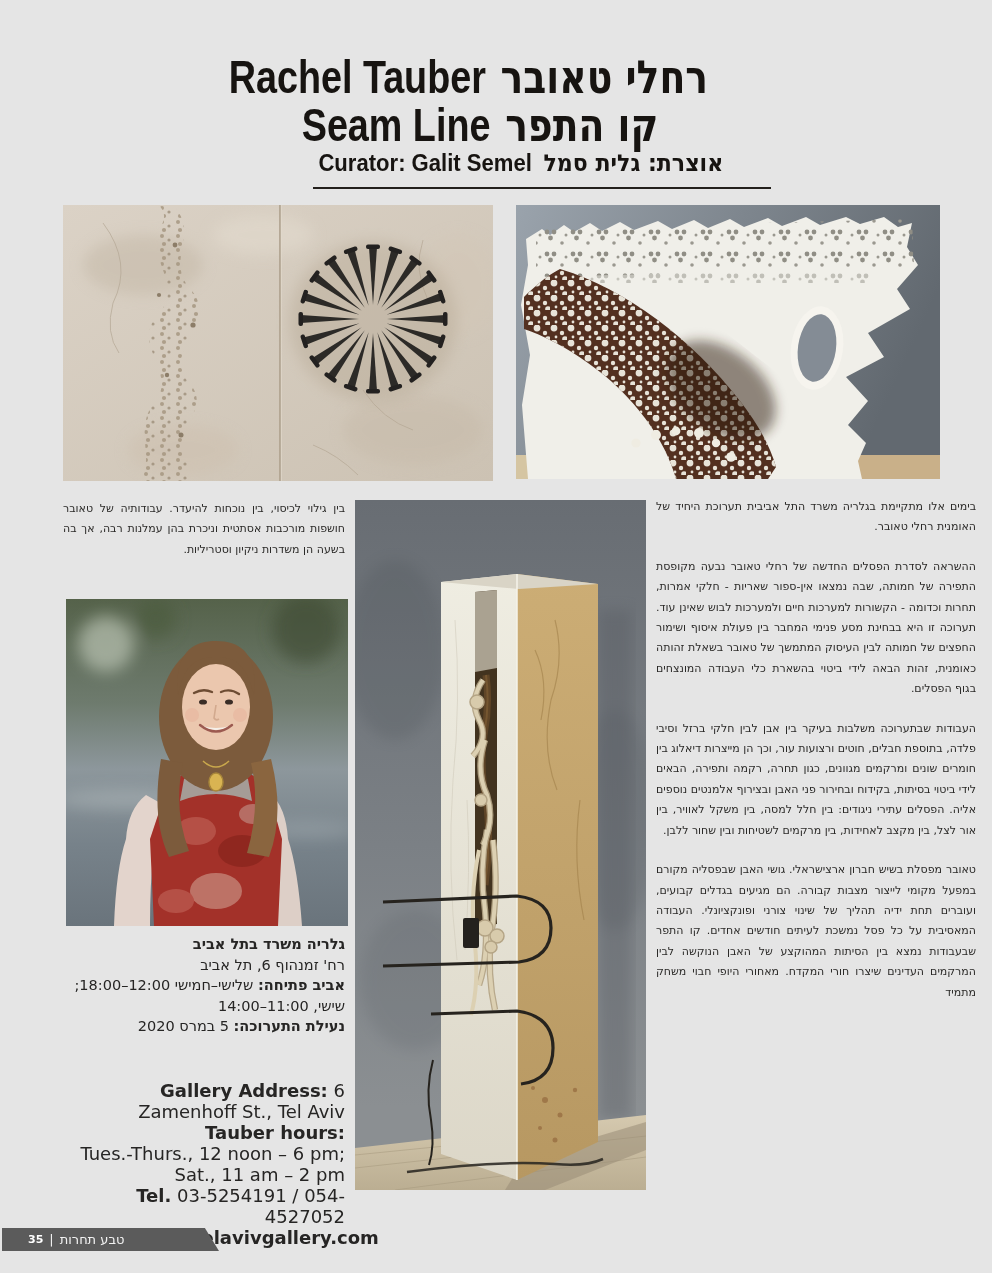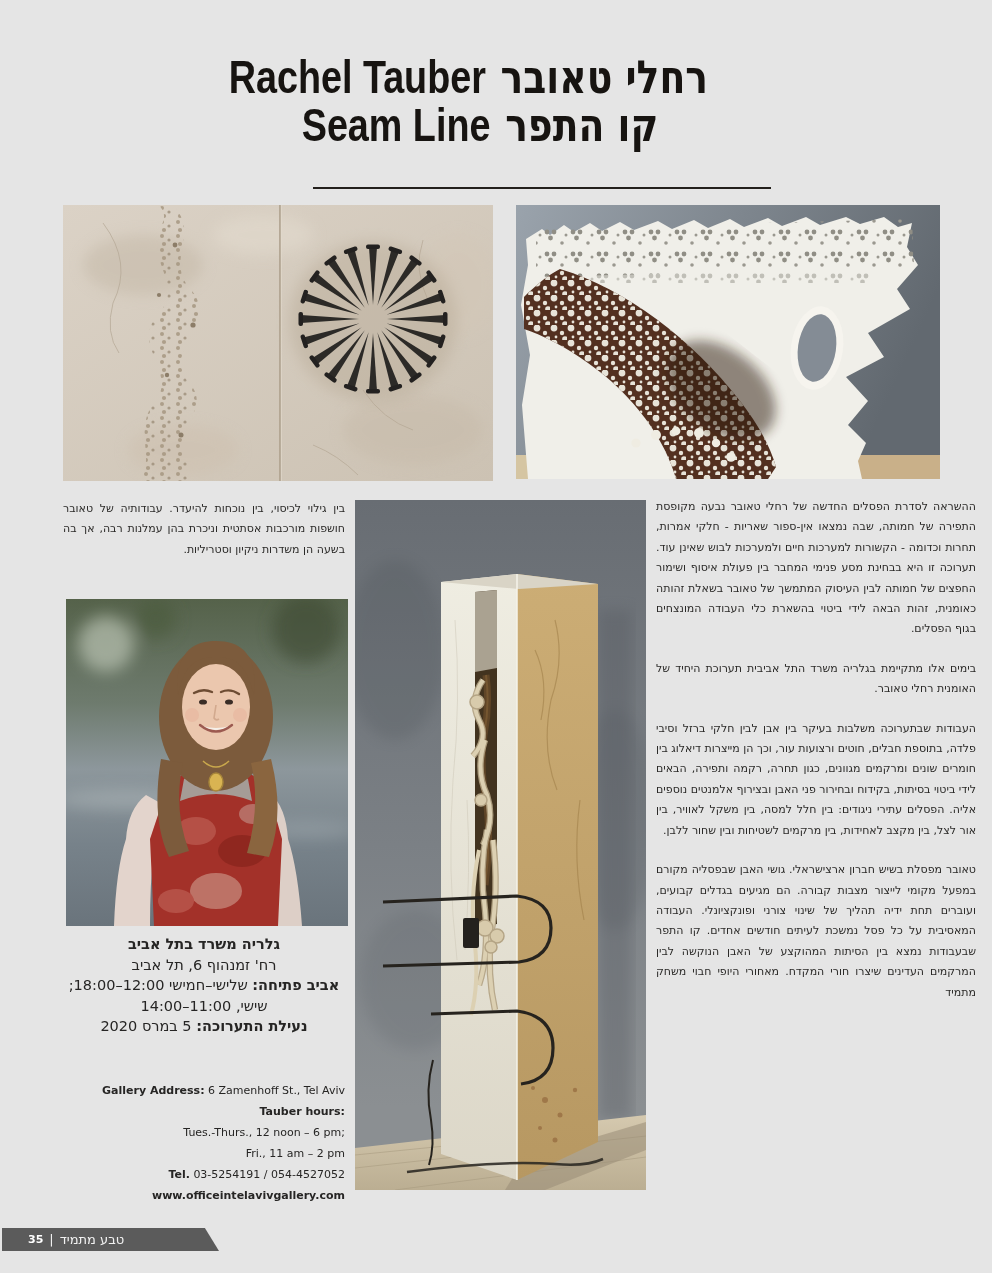--- a/index.html
+++ b/index.html
@@ -25,25 +25,25 @@
 
   
   .body-text{font-size:11px;line-height:20.4px;text-align:justify;color:#2b2a28;}
   .rtl{direction:rtl;}
   #col-right{position:absolute;left:656px;top:497px;width:320px;}
   #col-right p{margin:0 0 19px 0;}
   #intro-left{position:absolute;left:63px;top:499px;width:282px;}
   #intro-left p{margin:0;}
 
   
-  #gallery-he{position:absolute;left:63px;top:934px;width:282px;direction:rtl;text-align:center;
+  #gallery-he{position:absolute;left:63px;top:934px;width:282px;direction:rtl;text-align:right;
               font-size:14.5px;line-height:20.5px;color:#262524;}
   #gallery-he div{margin:0;}
   #gallery-en{position:absolute;left:63px;top:1080px;width:282px;direction:ltr;text-align:right;
-              font-size:11px;line-height:21px;color:#262524;font-family:"DejaVu Sans",sans-serif;}
+              font-size:18px;line-height:21px;color:#262524;font-family:"DejaVu Sans",sans-serif;}
   .b{font-weight:bold;}
   .indent-line{margin-left:0;padding-left:0;margin-right:55px;}
 
   
   #footer-bar{position:absolute;left:2px;top:1228px;width:217px;height:23px;background:#5b5b5b;
               clip-path:polygon(0 0,93.5% 0,100% 100%,0 100%);
               display:flex;align-items:center;justify-content:flex-end;direction:rtl;
               box-sizing:border-box;padding-left:26px;gap:6px;color:#f2f2f2;font-size:13px;}
   #footer-bar .num{font-weight:bold;font-size:11px;color:#ffffff;}
 </style>
@@ -55,20 +55,26 @@
   <div class="t-wrap" id="t1">
     <div class="t-line">
       <span class="en">Rachel Tauber</span>
       <span class="he">רחלי טאובר</span>
     </div>
   </div>
   <div class="t-wrap" id="t2">
     <div class="t-line">
       <span class="en">Seam Line</span>
       <span class="he">קו התפר</span>
+    </div>
+  </div>
+  <div class="t-wrap" id="t3">
+    <div class="t-line">
+      <span class="en">Curator: Galit Semel</span>
+      <span class="he">אוצרת: גלית סמל</span>
     </div>
   </div>
   <div class="t-underline"></div>
 
   <svg id="photo-nails" class="photo" width="430" height="276" viewBox="0 0 430 276" role="img">
     <defs>
       <linearGradient id="n-bg" x1="0" y1="0" x2="1" y2="1">
         <stop offset="0" stop-color="#dbd2c6"></stop>
           <stop offset="1" stop-color="#ccc2b3"></stop>
       </linearGradient>
@@ -177,22 +183,22 @@
         <circle cx="160" cy="226" r="4.4"></circle>
       <circle cx="183" cy="228" r="5"></circle>
         <circle cx="200" cy="238" r="4.2"></circle>
         <circle cx="215" cy="252" r="4.8"></circle>
     </g>
     <ellipse cx="301" cy="143" rx="26" ry="42" fill="#f6f4ee" transform="rotate(8 301 143)"></ellipse>
     <ellipse cx="301" cy="143" rx="19" ry="34" fill="#848c95" transform="rotate(8 301 143)"></ellipse>
   </svg>
 
   <div id="col-right" class="body-text rtl">
+    <p>בימים אלו מתקיימת בגלריה משרד התל אביבית תערוכת היחיד של האומנית רחלי טאובר.</p>
     <p>ההשראה לסדרת הפסלים החדשה של רחלי טאובר נבעה מקופסת התפירה של חמותה, שבה נמצאו אין-ספור שאריות - חלקי אמרות, תחרות וכדומה - הקשורות למערכות חיים ולמערכות לבוש שאינן עוד. תערוכה זו היא בבחינת מסע פנימי המחבר בין פעולת איסוף ושימור החפצים של חמותה לבין העיסוק המתמשך של טאובר בשאלת זהותה כאומנית, זהות הבאה לידי ביטוי בהשארת כלי העבודה המונצחים בגוף הפסלים.</p>
-    <p>בימים אלו מתקיימת בגלריה משרד התל אביבית תערוכת היחיד של האומנית רחלי טאובר.</p>
     <p>העבודות שבתערוכה משלבות בעיקר בין אבן לבין חלקי ברזל וסיבי פלדה, בתוספת חבלים, חוטים ורצועות עור, וכך הן מייצרות דיאלוג בין חומרים שונים ומרקמים מגוונים, כגון תחרה, רקמה ותפירה, הבאים לידי ביטוי בסיתות, בקידוח ובחירור פני האבן ובצירוף אלמנטים נוספים אליה. הפסלים עתירי ניגודים: בין חלל למסה, בין משקל לאוויר, בין אור לצל, בין מקצב לאחידות, בין מרקמים לשטיחות ובין שחור ללבן.</p>
     <p>טאובר מפסלת בשיש חברון ארצישראלי. גושי האבן שבפסליה מקורם במפעל מקומי לייצור מצבות קבורה. הם מגיעים בגדלים קבועים, ועוברים תחת ידיה תהליך של שינוי צורני ופונקציונלי. העבודה המאסיבית על כל פסל נמשכת לעיתים חודשים אחדים. קו התפר שבעבודות נמצא בין הסיתות המהוקצע של האבן הנוקשה לבין המרקמים העדינים שיצרו חורי המקדח. מאחורי היופי חבוי משחק מתמיד</p>
   </div>
 
   <div id="intro-left" class="body-text rtl">
     <p>בין גילוי לכיסוי, בין נוכחות להיעדר. עבודותיה של טאובר חושפות מורכבות אסתטית וניכרת בהן עמלנות רבה, אך בה בשעה הן משדרות ניקיון וסטריליות.</p>
   </div>
 
   <svg id="photo-portrait" class="photo" width="282" height="327" viewBox="0 0 282 327" role="img">
     <defs>
@@ -359,27 +365,27 @@
     </div>
   </div>
 
   <div id="gallery-en">
     <div>
       <span class="b">Gallery Address:</span>
       <span>6 Zamenhoff St., Tel Aviv</span>
     </div>
     <div><span class="b">Tauber hours:</span></div>
     <div>Tues.-Thurs., 12 noon – 6 pm;</div>
-    <div>Fri., 11 am – 2 pm</div>
+    <div>Sat., 11 am – 2 pm</div>
     <div>
       <span class="b">Tel.</span>
       <span>03-5254191 / 054-4527052</span>
     </div>
     <div><span class="b">www.officeintelavivgallery.com</span></div>
   </div>
 
   <div id="footer-bar">
-    <span>טבע מתמיד</span>
+    <span>טבע תחרות</span>
     <span>|</span>
     <span class="num">35</span>
   </div>
 
 </div>
 
 </body></html>

